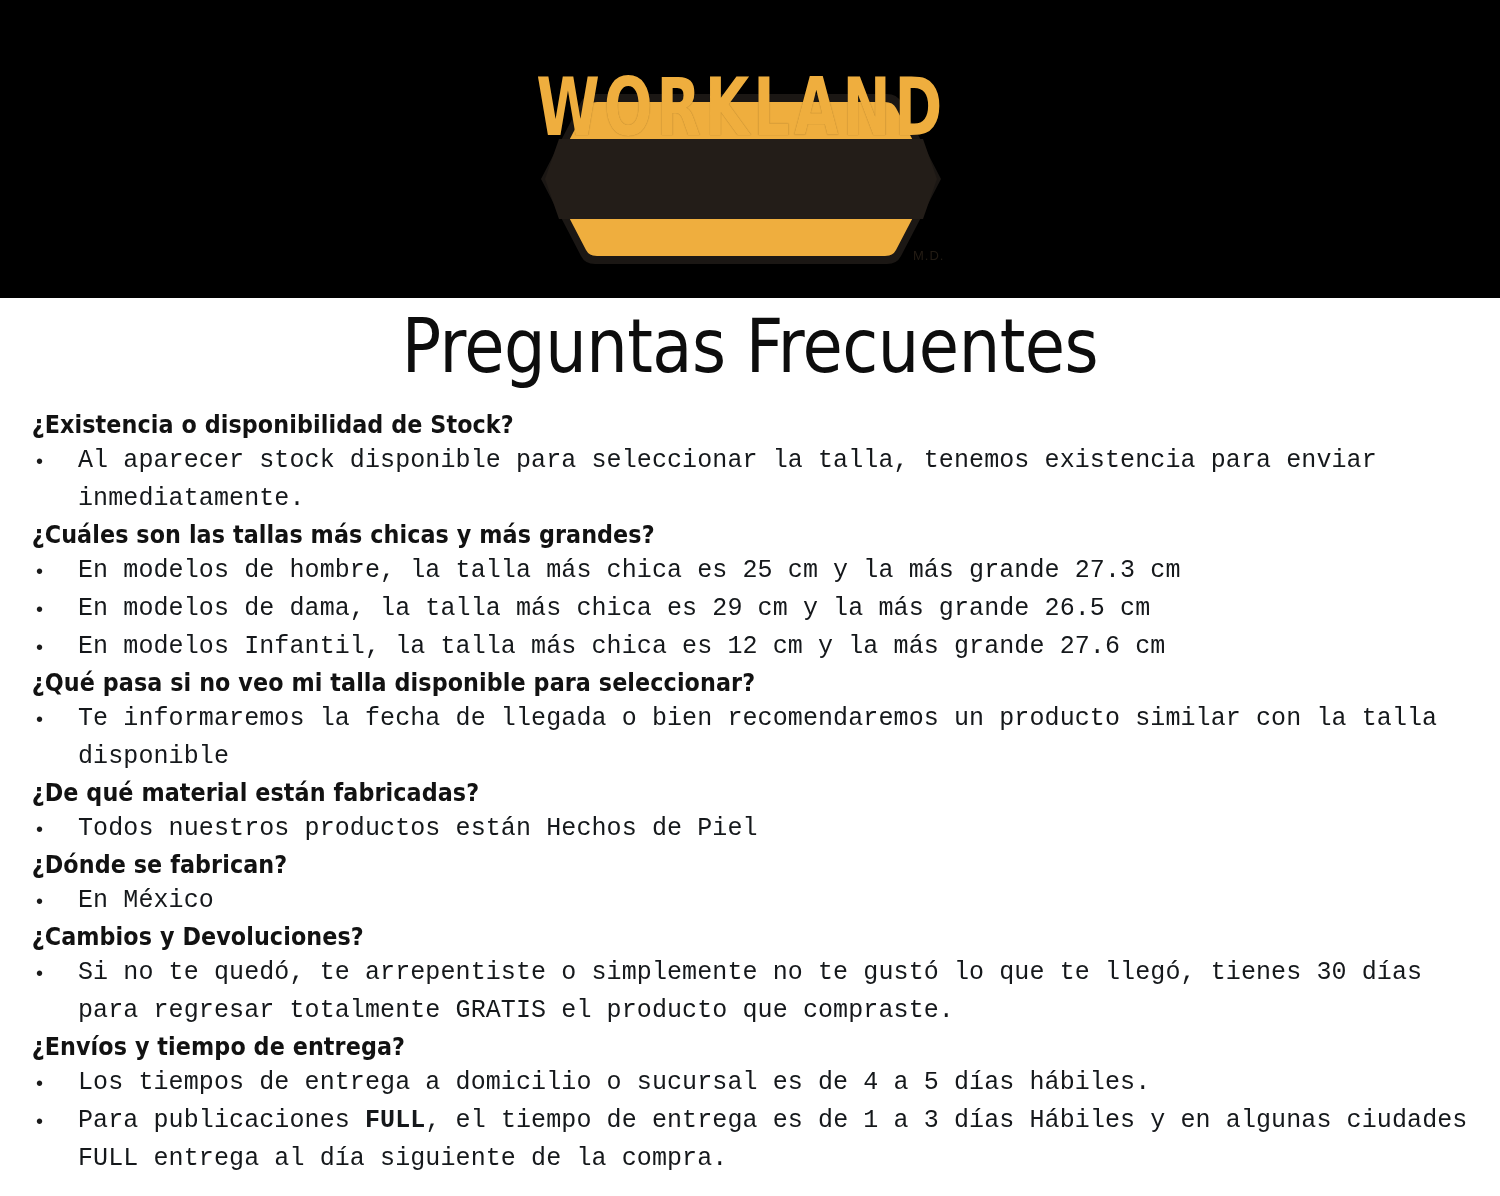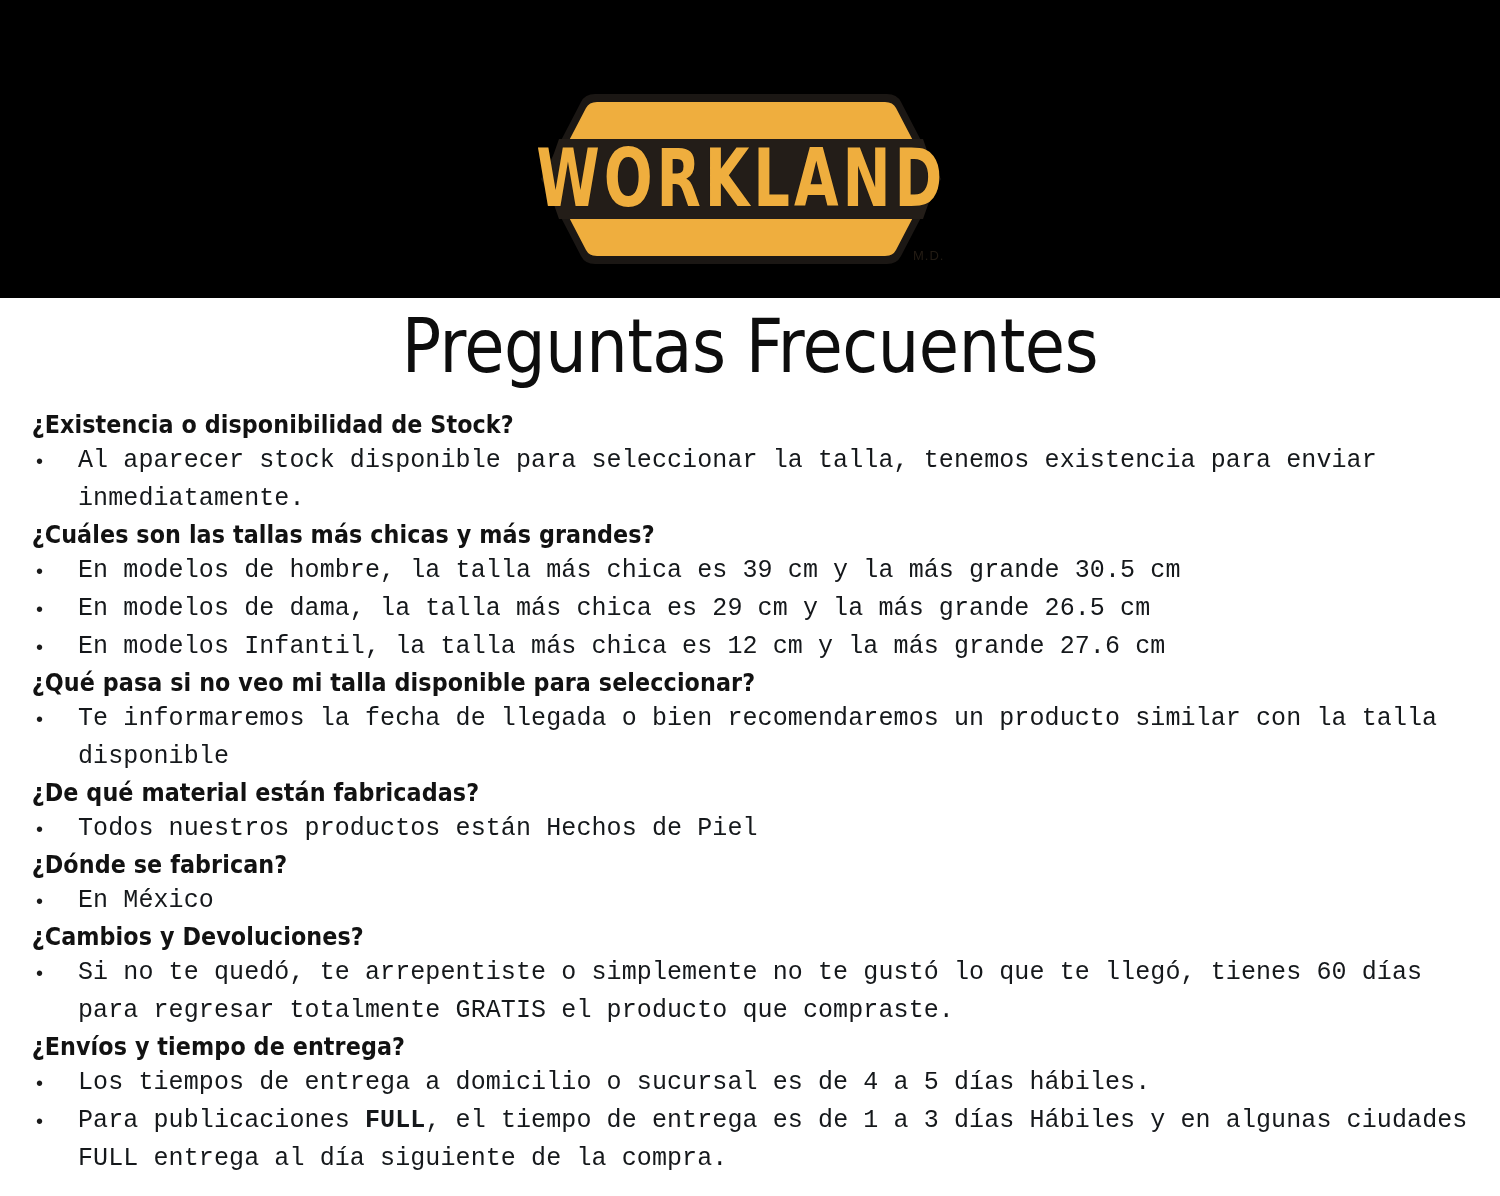--- a/index.html
+++ b/index.html
@@ -47,21 +47,20 @@
     height: 182px;
   }
 
   .logo-wordmark {
     position: absolute;
     left: 0;
     top: 0;
     width: 452px;
     height: 182px;
     display: flex;
-    align-items: center;
     justify-content: center;
     pointer-events: none;
   }
 
   .logo-wordmark span {
     font-family: "Liberation Sans Narrow", "DejaVu Sans Condensed", "Liberation Sans", sans-serif;
     font-weight: bold;
     font-size: 66px;
     letter-spacing: 4px;
     color: #EFAE3E;
@@ -179,21 +178,21 @@
 
   <div class="faq-body" id="faq-body">
       <div class="q-heading">¿Existencia o disponibilidad  de Stock?</div>
       <div class="bullet-row">
         <span class="bullet-dot">•</span>
         <span class="bullet-text">Al aparecer stock disponible para seleccionar  la talla, tenemos existencia  para enviar inmediatamente.</span>
       </div>
       <div class="q-heading">¿Cuáles son las tallas más chicas y más grandes?</div>
       <div class="bullet-row">
         <span class="bullet-dot">•</span>
-        <span class="bullet-text">En modelos de hombre, la talla más chica es 39 cm y la más grande 30.5 cm</span>
+        <span class="bullet-text">En modelos de hombre, la talla más chica es 25 cm y la más grande 27.3 cm</span>
       </div>
       <div class="bullet-row">
         <span class="bullet-dot">•</span>
         <span class="bullet-text">En modelos de dama, la talla más chica es 29 cm  y la más grande  26.5 cm</span>
       </div>
       <div class="bullet-row">
         <span class="bullet-dot">•</span>
         <span class="bullet-text">En modelos Infantil, la talla más chica es 12 cm y la más grande 27.6 cm</span>
       </div>
       <div class="q-heading">¿Qué pasa si no veo mi talla disponible  para seleccionar?</div>
@@ -207,21 +206,21 @@
         <span class="bullet-text">Todos nuestros productos están Hechos de Piel</span>
       </div>
       <div class="q-heading">¿Dónde se fabrican?</div>
       <div class="bullet-row">
         <span class="bullet-dot">•</span>
         <span class="bullet-text">En México</span>
       </div>
       <div class="q-heading">¿Cambios  y Devoluciones?</div>
       <div class="bullet-row">
         <span class="bullet-dot">•</span>
-        <span class="bullet-text">Si no te quedó, te arrepentiste o simplemente  no te gustó lo que te llegó, tienes 60 días para regresar totalmente GRATIS el producto que compraste.</span>
+        <span class="bullet-text">Si no te quedó, te arrepentiste o simplemente  no te gustó lo que te llegó, tienes 30 días para regresar totalmente GRATIS el producto que compraste.</span>
       </div>
       <div class="q-heading">¿Envíos y tiempo de entrega?</div>
       <div class="bullet-row">
         <span class="bullet-dot">•</span>
         <span class="bullet-text">Los tiempos de entrega a domicilio o sucursal es de 4 a  5 días hábiles.</span>
       </div>
       <div class="bullet-row">
         <span class="bullet-dot">•</span>
         <span class="bullet-text">Para publicaciones <b>FULL</b>, el tiempo de entrega es de 1 a 3 días Hábiles y en algunas ciudades FULL entrega al día siguiente de la compra.</span>
       </div>

